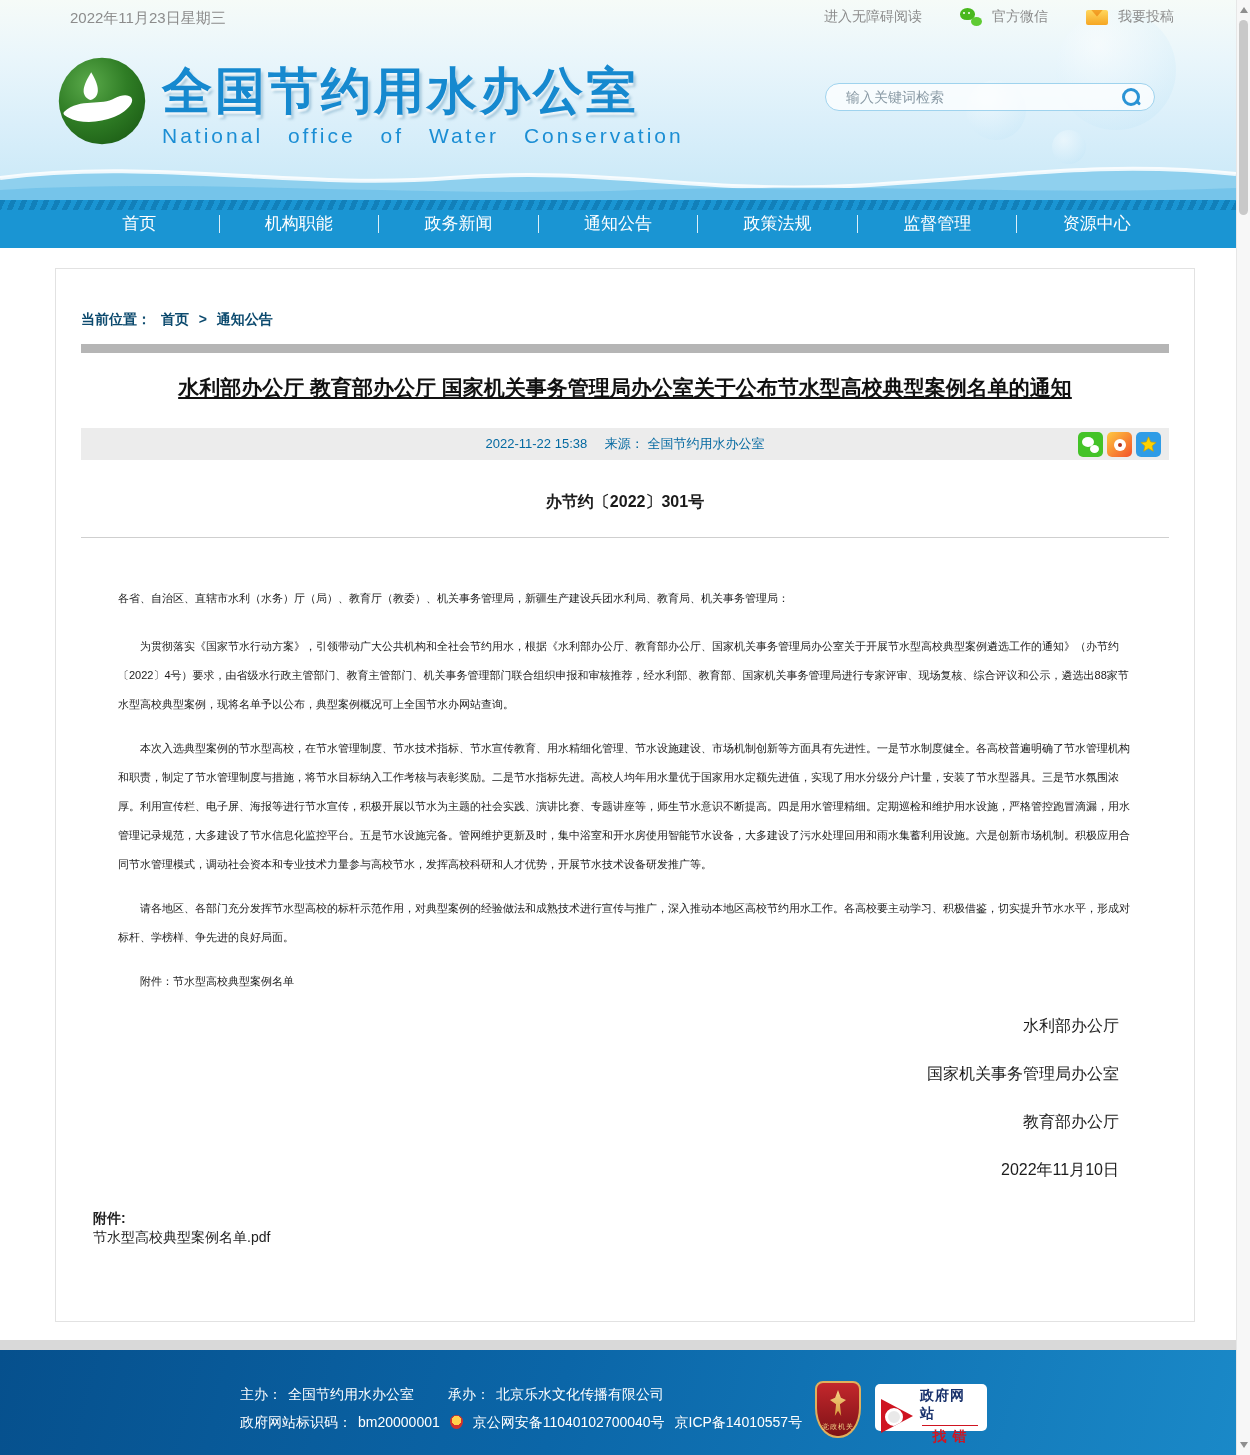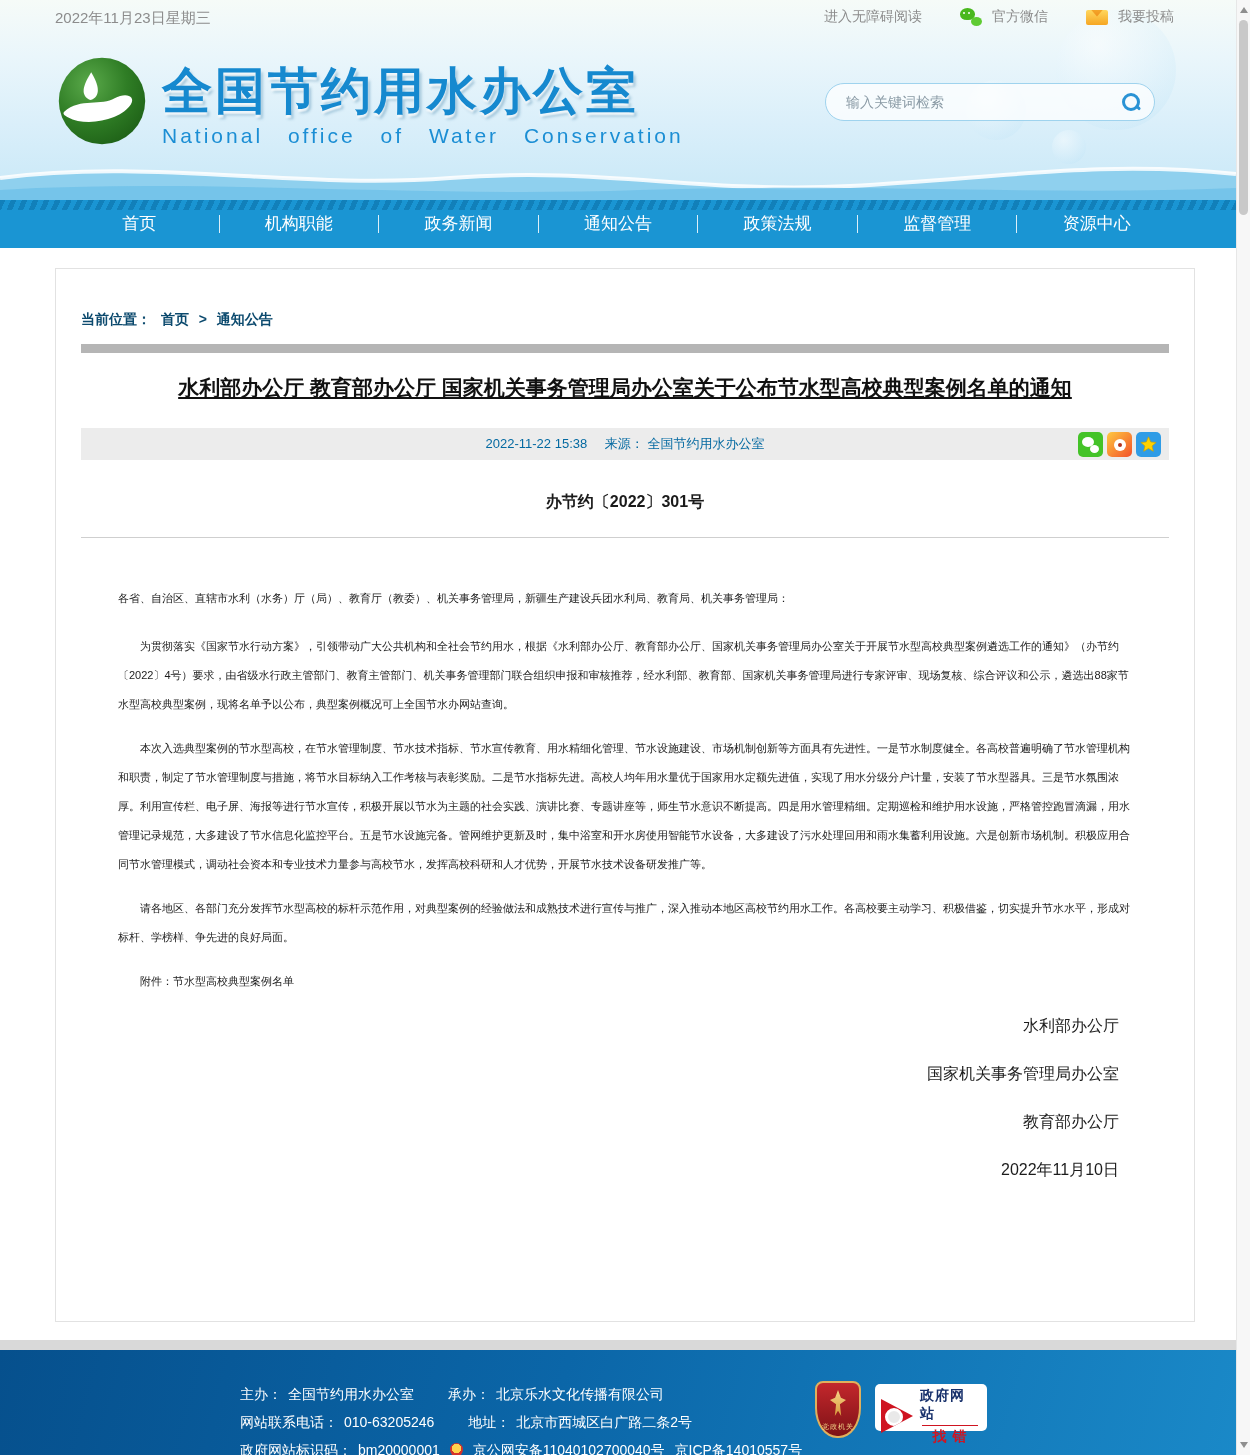--- a/index.html
+++ b/index.html
@@ -14,21 +14,21 @@
   
   .banner {
     position:relative; height:200px; overflow:hidden;
     background:linear-gradient(180deg,#f6fbf8 0%,#eaf6fb 28%,#daeffa 62%,#c8e8f7 100%);
   }
   .splash { position:absolute; border-radius:50%; background:radial-gradient(circle at 35% 30%, rgba(255,255,255,.9), rgba(137,205,240,.35)); }
   .sp1 { width:120px; height:120px; right:60px; top:10px; opacity:.5; }
   .sp2 { width:60px; height:60px; right:210px; top:80px; opacity:.45; }
   .sp3 { width:34px; height:34px; right:150px; top:130px; opacity:.5; }
 
-  .topbar { position:absolute; top:0; left:0; right:0; height:36px; }
+  .topbar { position:absolute; top:0; left:15px; right:0; height:36px; }
   .topbar-date { position:absolute; left:55px; top:9px; font-size:15px; color:#8c8c8c; }
   .topbar-right { position:absolute; right:62px; top:8px; display:flex; align-items:center; gap:10px; font-size:14px; color:#8c8c8c; }
   .topbar-right a { color:#8c8c8c; text-decoration:none; cursor:pointer; }
   .tb-gap { width:18px; }
 
   .wx-ico { width:22px; height:18px; position:relative; display:inline-block; }
   .wx-ico .b1 { position:absolute; left:0; top:0; width:15px; height:12px; background:#49b81d; border-radius:50% 50% 45% 45%; }
   .wx-ico .b2 { position:absolute; right:0; bottom:0; width:11px; height:9px; background:#5fcb33; border-radius:50%; }
   .wx-ico .b1:after { content:""; position:absolute; left:3px; top:4px; width:2px; height:2px; border-radius:50%; background:#fff; box-shadow:5px 0 0 #fff; }
 
@@ -37,21 +37,21 @@
 
   .logo { position:absolute; left:57px; top:56px; width:90px; height:90px; cursor:pointer; }
   .brand { position:absolute; left:162px; top:62px; cursor:default; }
   .brand-title {
     font-size:50px; font-weight:bold; color:#1689cf; letter-spacing:3px; line-height:58px;
     text-shadow:0 3px 2px rgba(255,255,255,.85), 2px 4px 3px rgba(18,96,146,.35);
   }
   .brand-sub { margin-top:4px; font-size:21px; color:#1b8ed4; letter-spacing:3px; word-spacing:16px; }
 
   .searchbox {
-    position:absolute; left:825px; top:83px; width:330px; height:38px;
+    position:absolute; left:825px; top:83px; width:330px; height:28px;
     background:rgba(255,255,255,.75); border:1px solid #9fd3ee; border-radius:19px;
     display:flex; align-items:center; padding:0 14px 0 20px;justify-content:space-between;
   }
   .searchbox input {
     flex:1; border:none; outline:none; background:transparent; font-size:14px; color:#555;
     font-family:"Liberation Sans","DejaVu Sans",sans-serif;
   }
   .searchbox input::placeholder { color:#8a9aa5; }
   .mag { width:18px; height:18px; position:relative; cursor:pointer; flex:none; }
   .mag:before { content:""; position:absolute; left:0; top:0; width:12px; height:12px; border:3px solid #2a93d5; border-radius:50%; }
@@ -269,34 +269,35 @@
         <p>附件：节水型高校典型案例名单</p>
       </div>
 
       <div class="signatures">
         <div>水利部办公厅</div>
         <div>国家机关事务管理局办公室</div>
         <div>教育部办公厅</div>
         <div>2022年11月10日</div>
       </div>
 
+      <div class="attach-block">
+        <span class="attach-label">附件:</span>
+        <a class="attach-file">节水型高校典型案例名单.pdf</a>
+        
+      </div>
 
     </div>
   </div>
 
   <div class="pre-footer"></div>
   <div class="footer">
     <div class="footer-lines">
       <div>
         <span>主办：</span><span>全国节约用水办公室</span><span class="f-gap"></span>
         <span>承办：</span><span>北京乐水文化传播有限公司</span>
-      </div>
-      <div>
-        <span>网站联系电话：</span><span>010-63205246</span><span class="f-gap"></span>
-        <span>地址：</span><span>北京市西城区白广路二条2号</span>
       </div>
       <div>
         <span>政府网站标识码：</span><span>bm20000001</span><span class="police-ico"></span>
         <span>京公网安备11040102700040号</span>
         <span>京ICP备14010557号</span>
       </div>
     </div>
 
     <div class="shield-badge">
       <span class="shield-emblem"></span>

